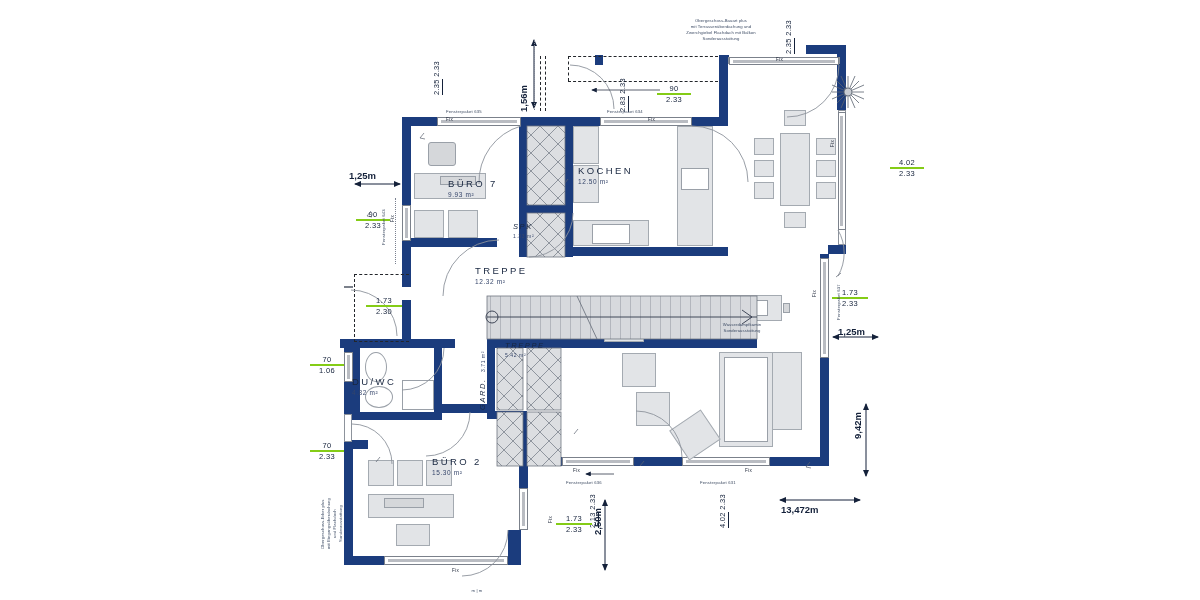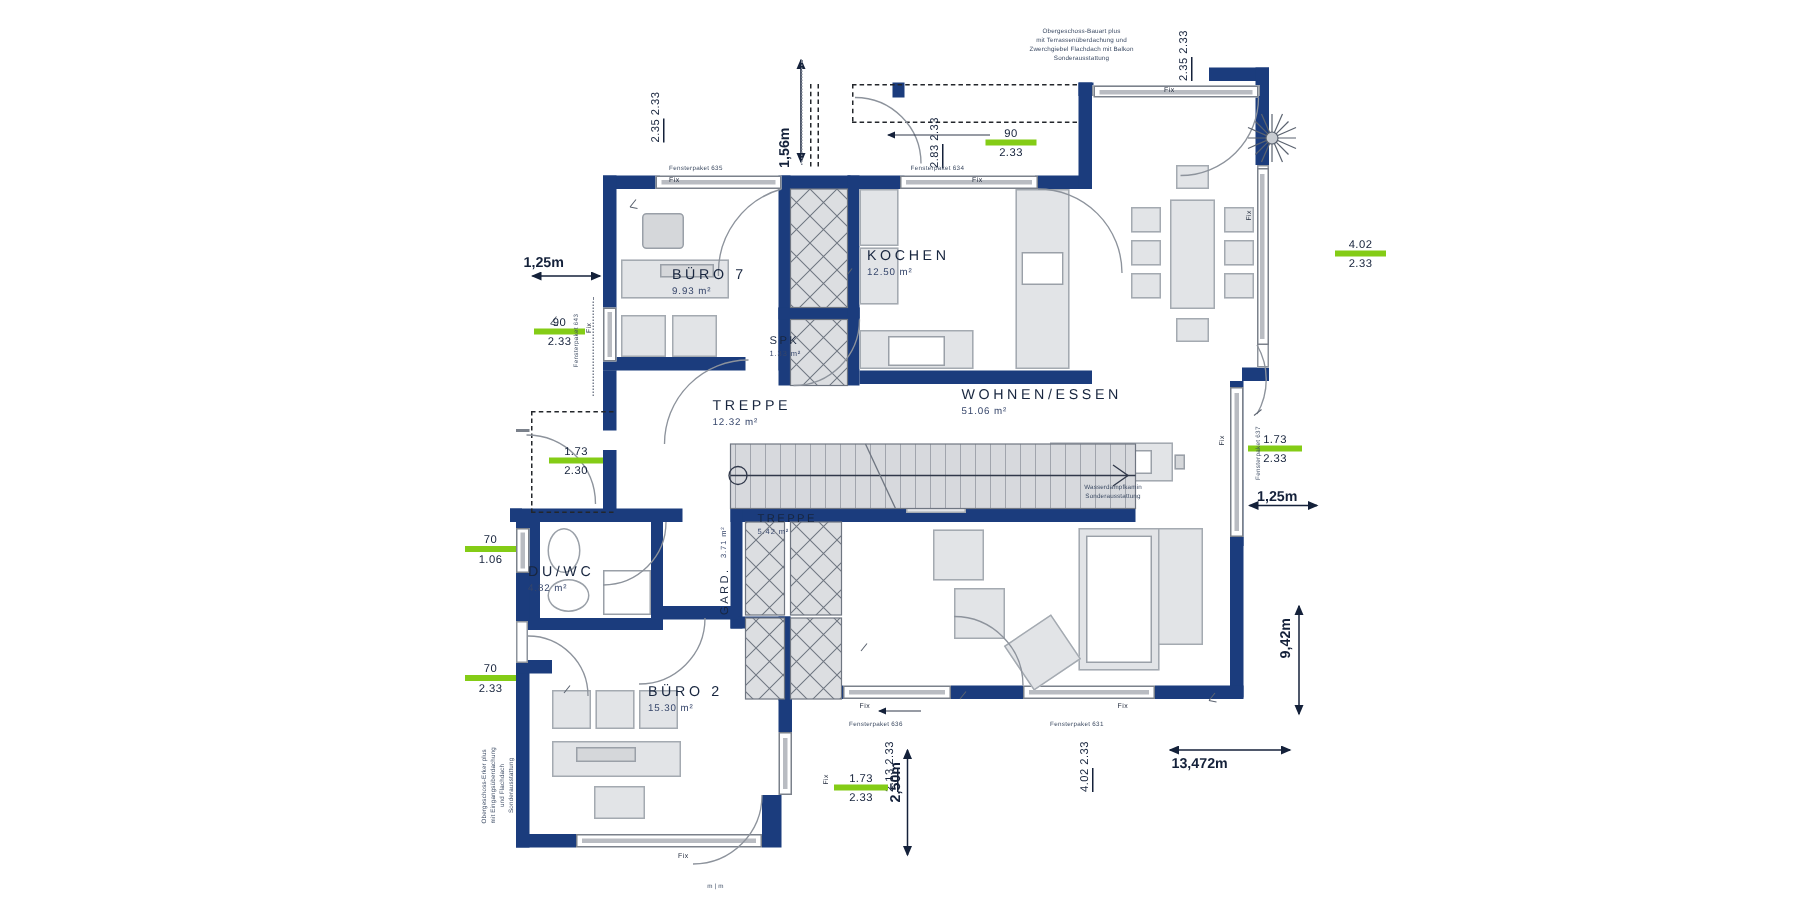--- a/index.html
+++ b/index.html
@@ -19,26 +19,26 @@
   .furn{position:absolute;background:#d5d7da;border:1px solid #9aa0a8;box-sizing:border-box;}
   .furn-l{position:absolute;background:#e2e4e7;border:1px solid #a4aab1;box-sizing:border-box;}
   .furn-o{position:absolute;background:#ffffff;border:1px solid #9aa0a8;box-sizing:border-box;}
   .round{border-radius:50%;}
   .rsm{border-radius:3px;}
 
   
   .room{position:absolute;text-align:left;white-space:nowrap;}
   .room .nm{font-size:9.5px;letter-spacing:2.4px;color:#18263f;}
   .room .ar{font-size:6.5px;letter-spacing:.6px;color:#35456a;margin-top:2px;}
-  .room.small .nm{font-size:7.5px;letter-spacing:1.6px;}
+  .room.small .nm{font-size:7.5px;letter-spacing:1.6px;font-style:italic;}
   .room.small .ar{font-size:5px;}
   .room.vert{writing-mode:vertical-rl;transform:rotate(180deg);}
   .dimbold{position:absolute;font-size:9.5px;color:#14213a;white-space:nowrap;font-weight:600;}
   .frac{position:absolute;text-align:center;font-size:7.5px;color:#14213a;line-height:9px;letter-spacing:.3px;}
-  .frac .t{border-bottom:4px solid #84cc16;padding:0 1px;}
+  .frac .t{border-bottom:2px solid #84cc16;padding:0 1px;}
   .frac.vert{writing-mode:vertical-rl;transform:rotate(180deg);}
   .frac.vert .t{border-bottom:none;border-left:1px solid #14213a;}
 
   
   .tiny{position:absolute;font-size:4.2px;color:#3b4a63;line-height:6px;text-align:center;letter-spacing:.1px;}
   .tiny.vert{writing-mode:vertical-rl;transform:rotate(180deg);text-align:center;}
   .lbl{position:absolute;font-size:4.2px;color:#3c4a61;letter-spacing:.2px;white-space:nowrap;}
   .lblfix{position:absolute;font-size:4.6px;color:#222b3d;letter-spacing:.3px;}
   .lbl.vert{writing-mode:vertical-rl;transform:rotate(180deg);}
 
@@ -285,24 +285,20 @@
   <div class="room small" style="left:513px;top:222px;width:66px;">
     <div class="nm">SPK</div>
     <div class="ar">1.33 m²</div>
   </div>
 
   <div class="room" style="left:578px;top:165px;width:110px;">
     <div class="nm">KOCHEN</div>
     <div class="ar">12.50 m²</div>
   </div>
 
-  <div class="room" style="left:641px;top:258px;width:170px;">
-    <div class="nm">WOHNEN/ESSEN</div>
-    <div class="ar">51.06 m²</div>
-  </div>
 
   <div class="room" style="left:475px;top:265px;width:100px;">
     <div class="nm">TREPPE</div>
     <div class="ar">12.32 m²</div>
   </div>
 
   <div class="room small" style="left:505px;top:309px;width:80px;margin-top:32px;">
     <div class="nm">TREPPE</div>
     <div class="ar">5.42 m²</div>
   </div>

